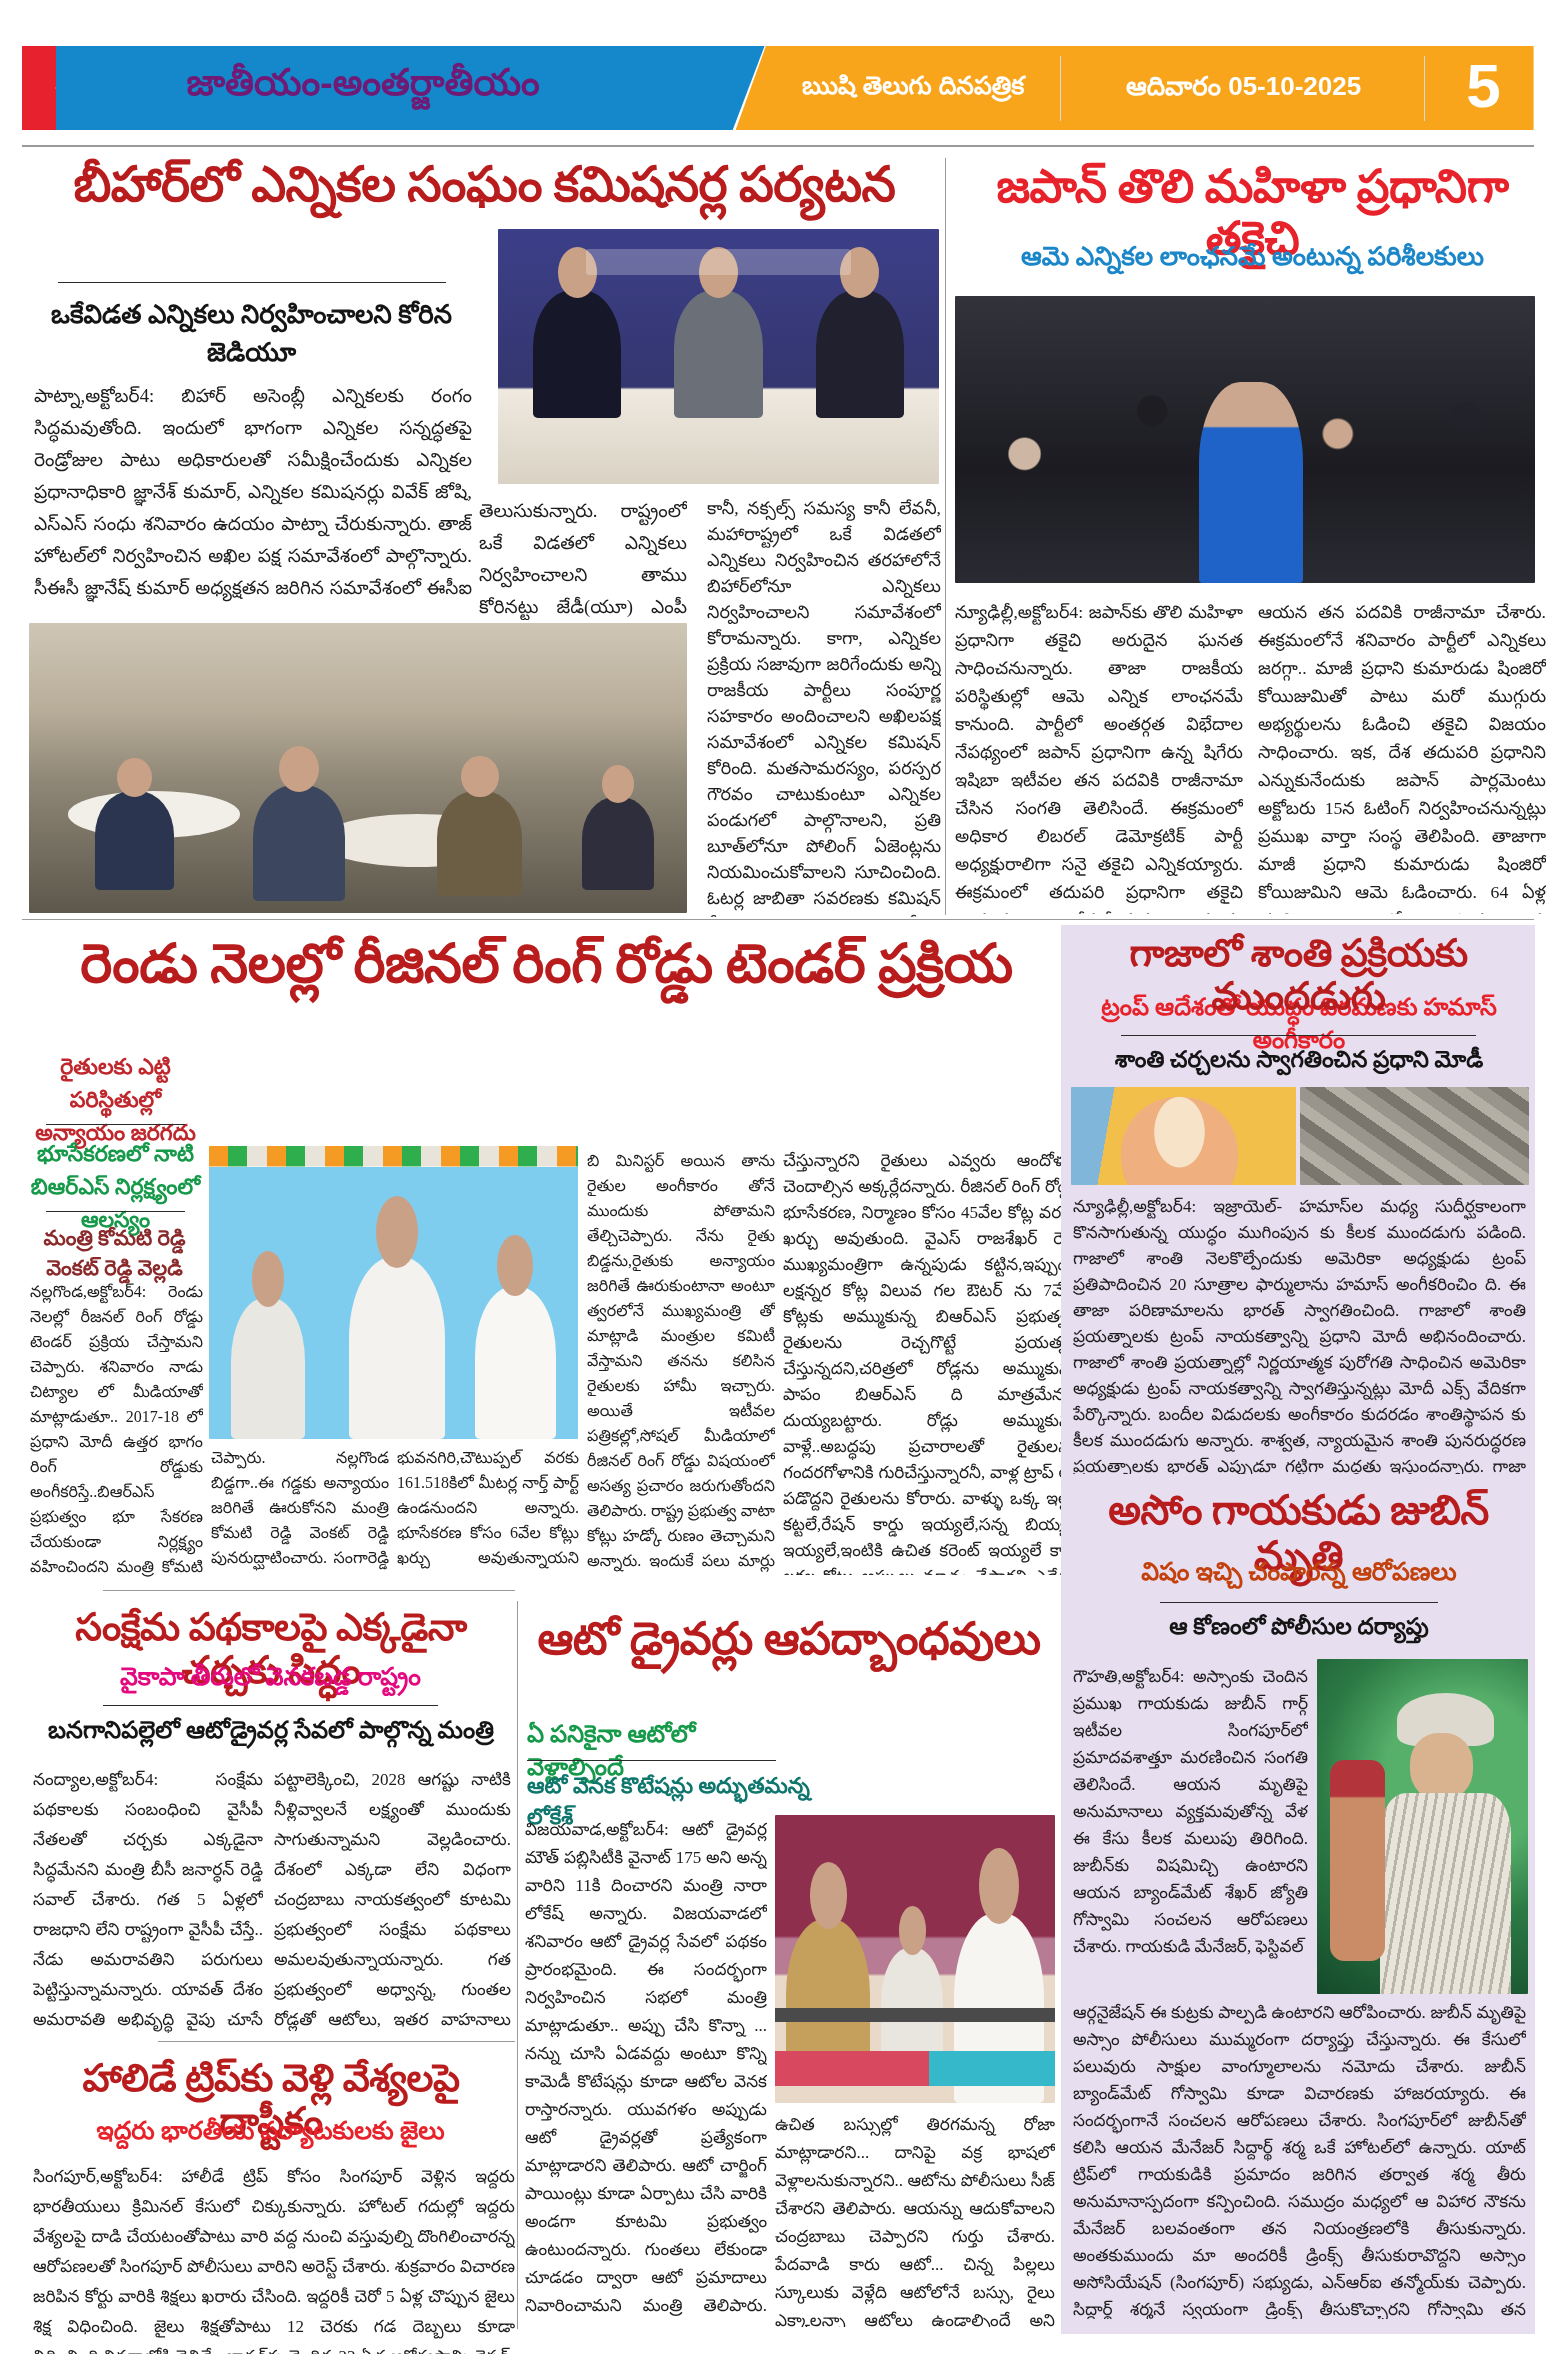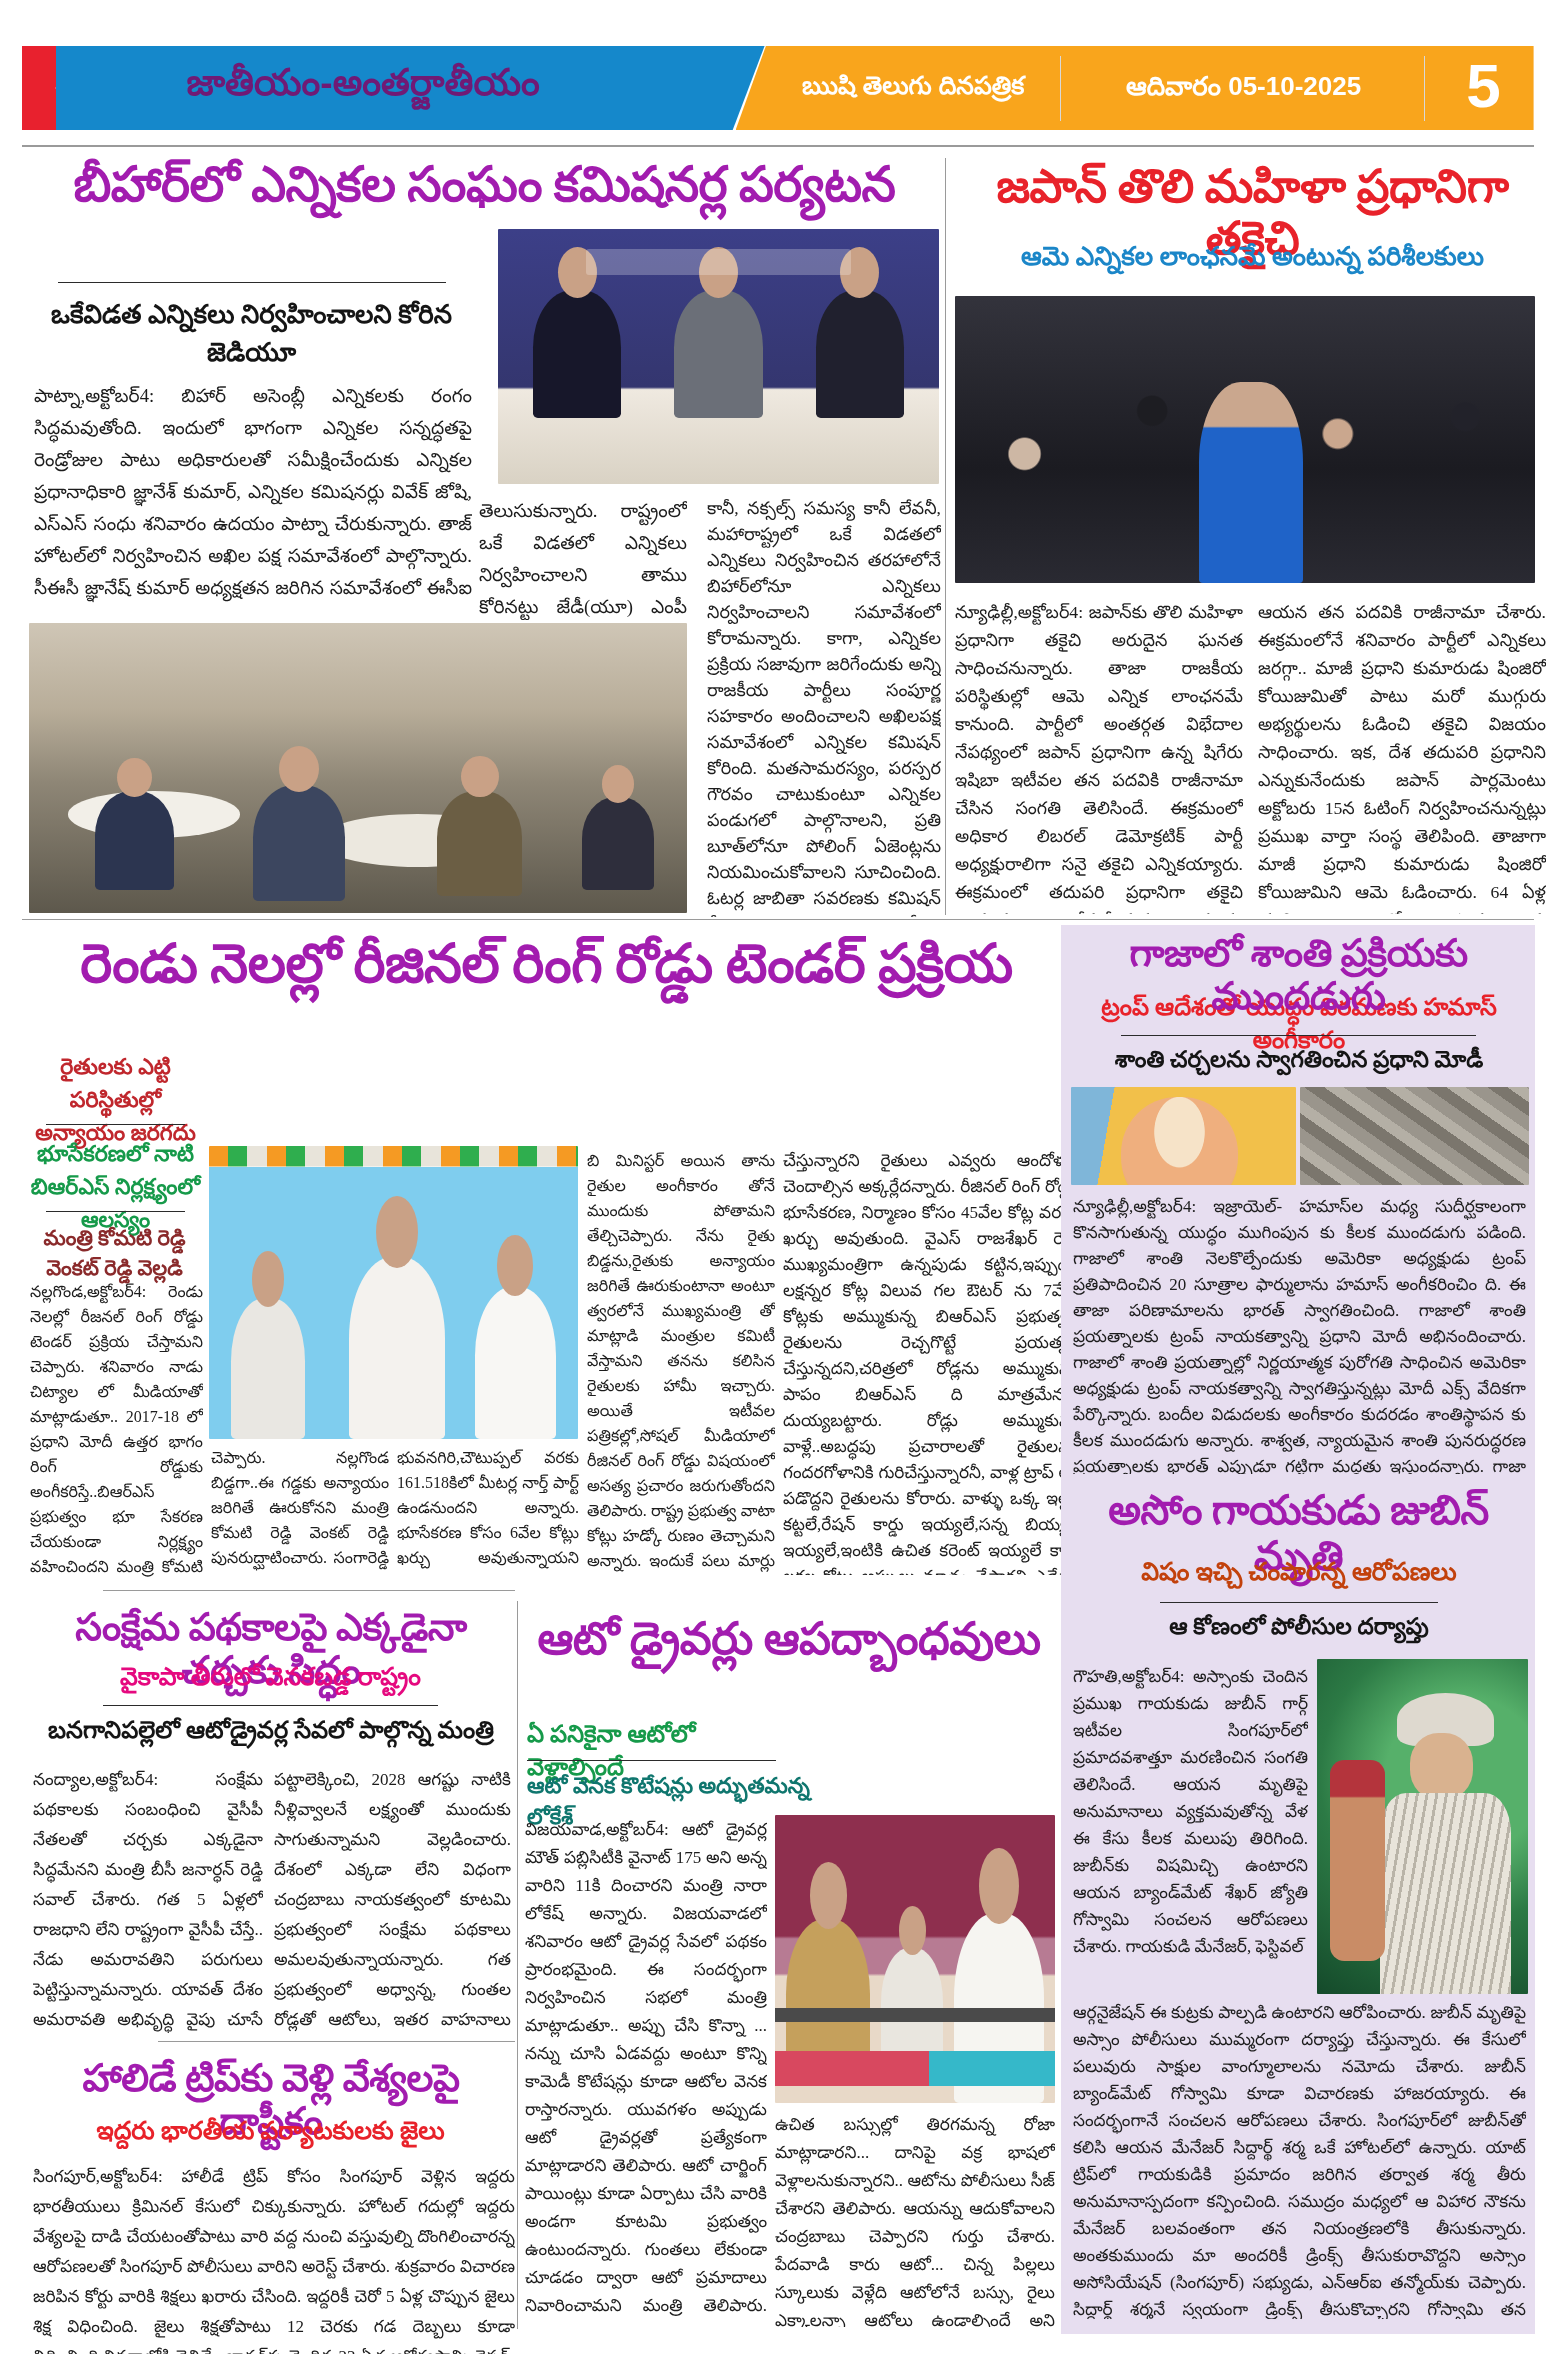--- a/index.html
+++ b/index.html
@@ -1,21 +1,21 @@
 <!DOCTYPE html>
 <html style="font-size:7.7px"><head>
 <meta charset="utf-8">
 <style>
   html,body{margin:0;padding:0;background:#ffffff;}
   #page{position:relative;width:1555px;height:2377px;background:#ffffff;overflow:hidden;
         font-family:"Liberation Serif","DejaVu Serif",serif;color:#1a1a1a;}
   .abs{position:absolute;}
   .ctr{text-align:center;}
   .just{text-align:justify;text-justify:inter-word;}
-  .headline{font-weight:bold;color:#a21caf;line-height:1.12;letter-spacing:-0.5px;}
+  .headline{font-weight:bold;color:#b91c1c;line-height:1.12;letter-spacing:-0.5px;}
   .body-txt{color:#1c1c1c;}
   .rule{position:absolute;background:#9a9a9a;}
   .photo{position:absolute;overflow:hidden;border-radius:1px;}
   .sil{position:absolute;bottom:26%;width:20%;height:50%;background:#23233c;
        border-radius:45% 45% 4.8px 4.8px;}
   .sil::before{content:"";position:absolute;top:-34%;left:28%;width:44%;height:40%;
        background:#c9a186;border-radius:50%;}
   .subrule{position:absolute;background:#2b2b2b;height:1.4px;}
 </style>
 </head>

